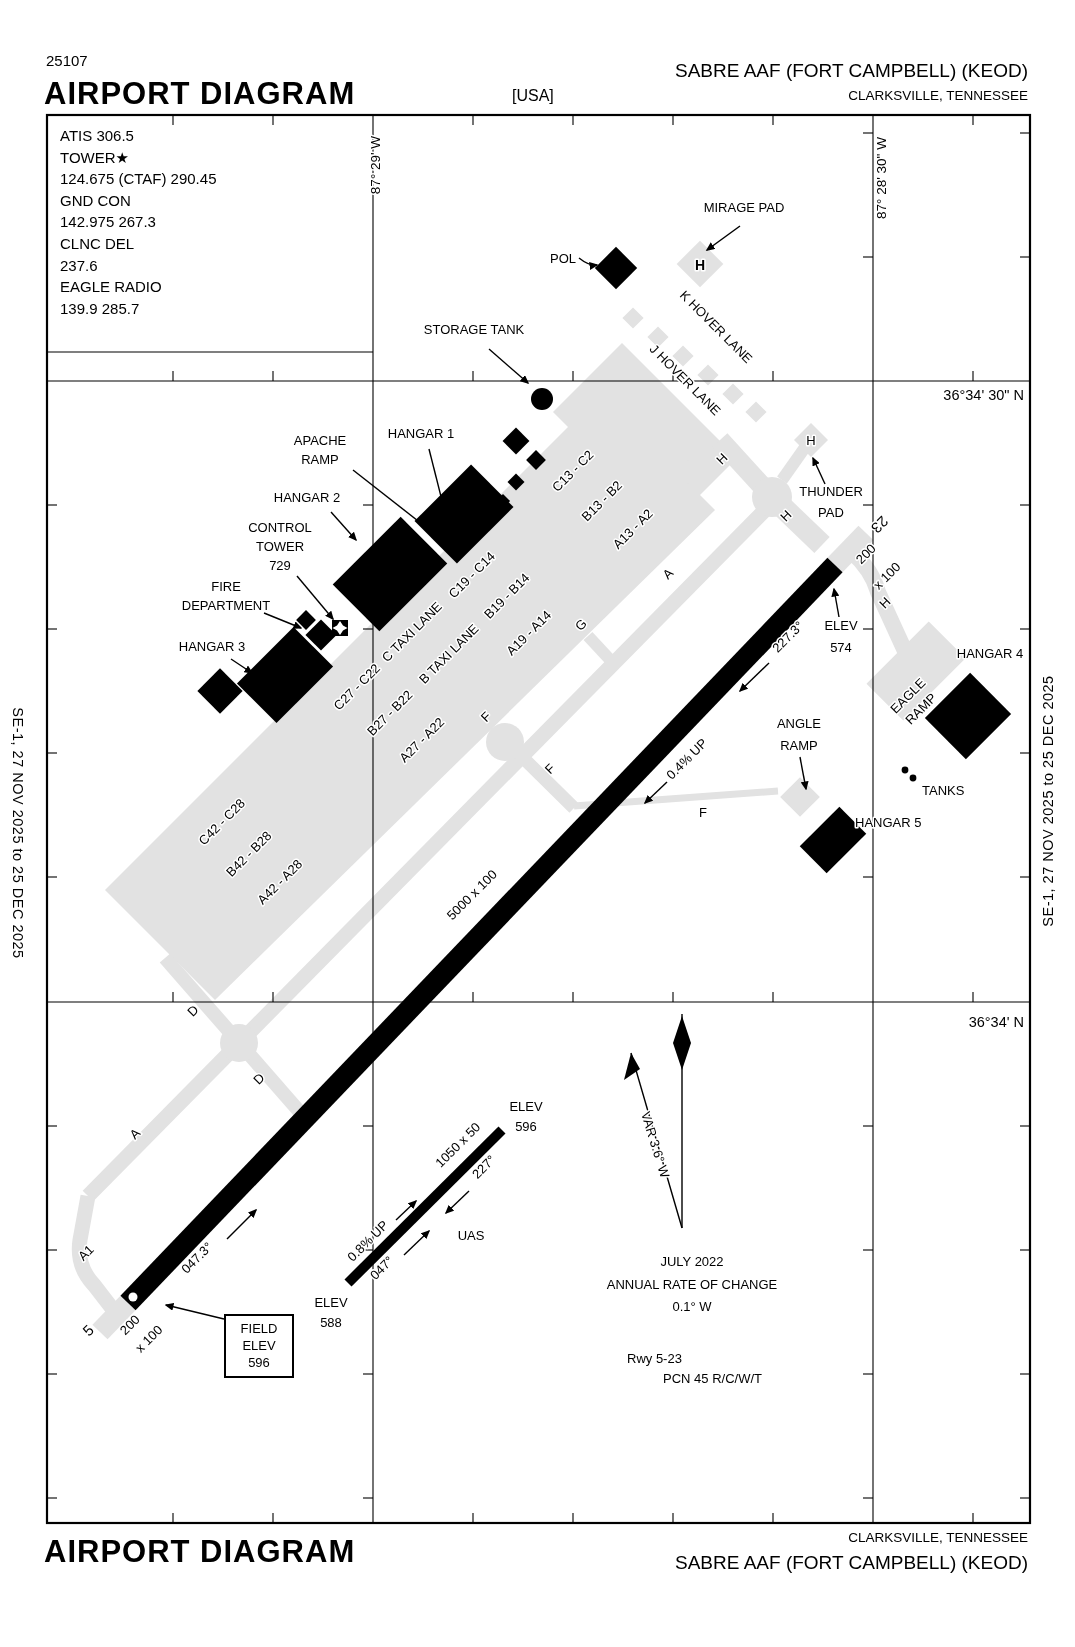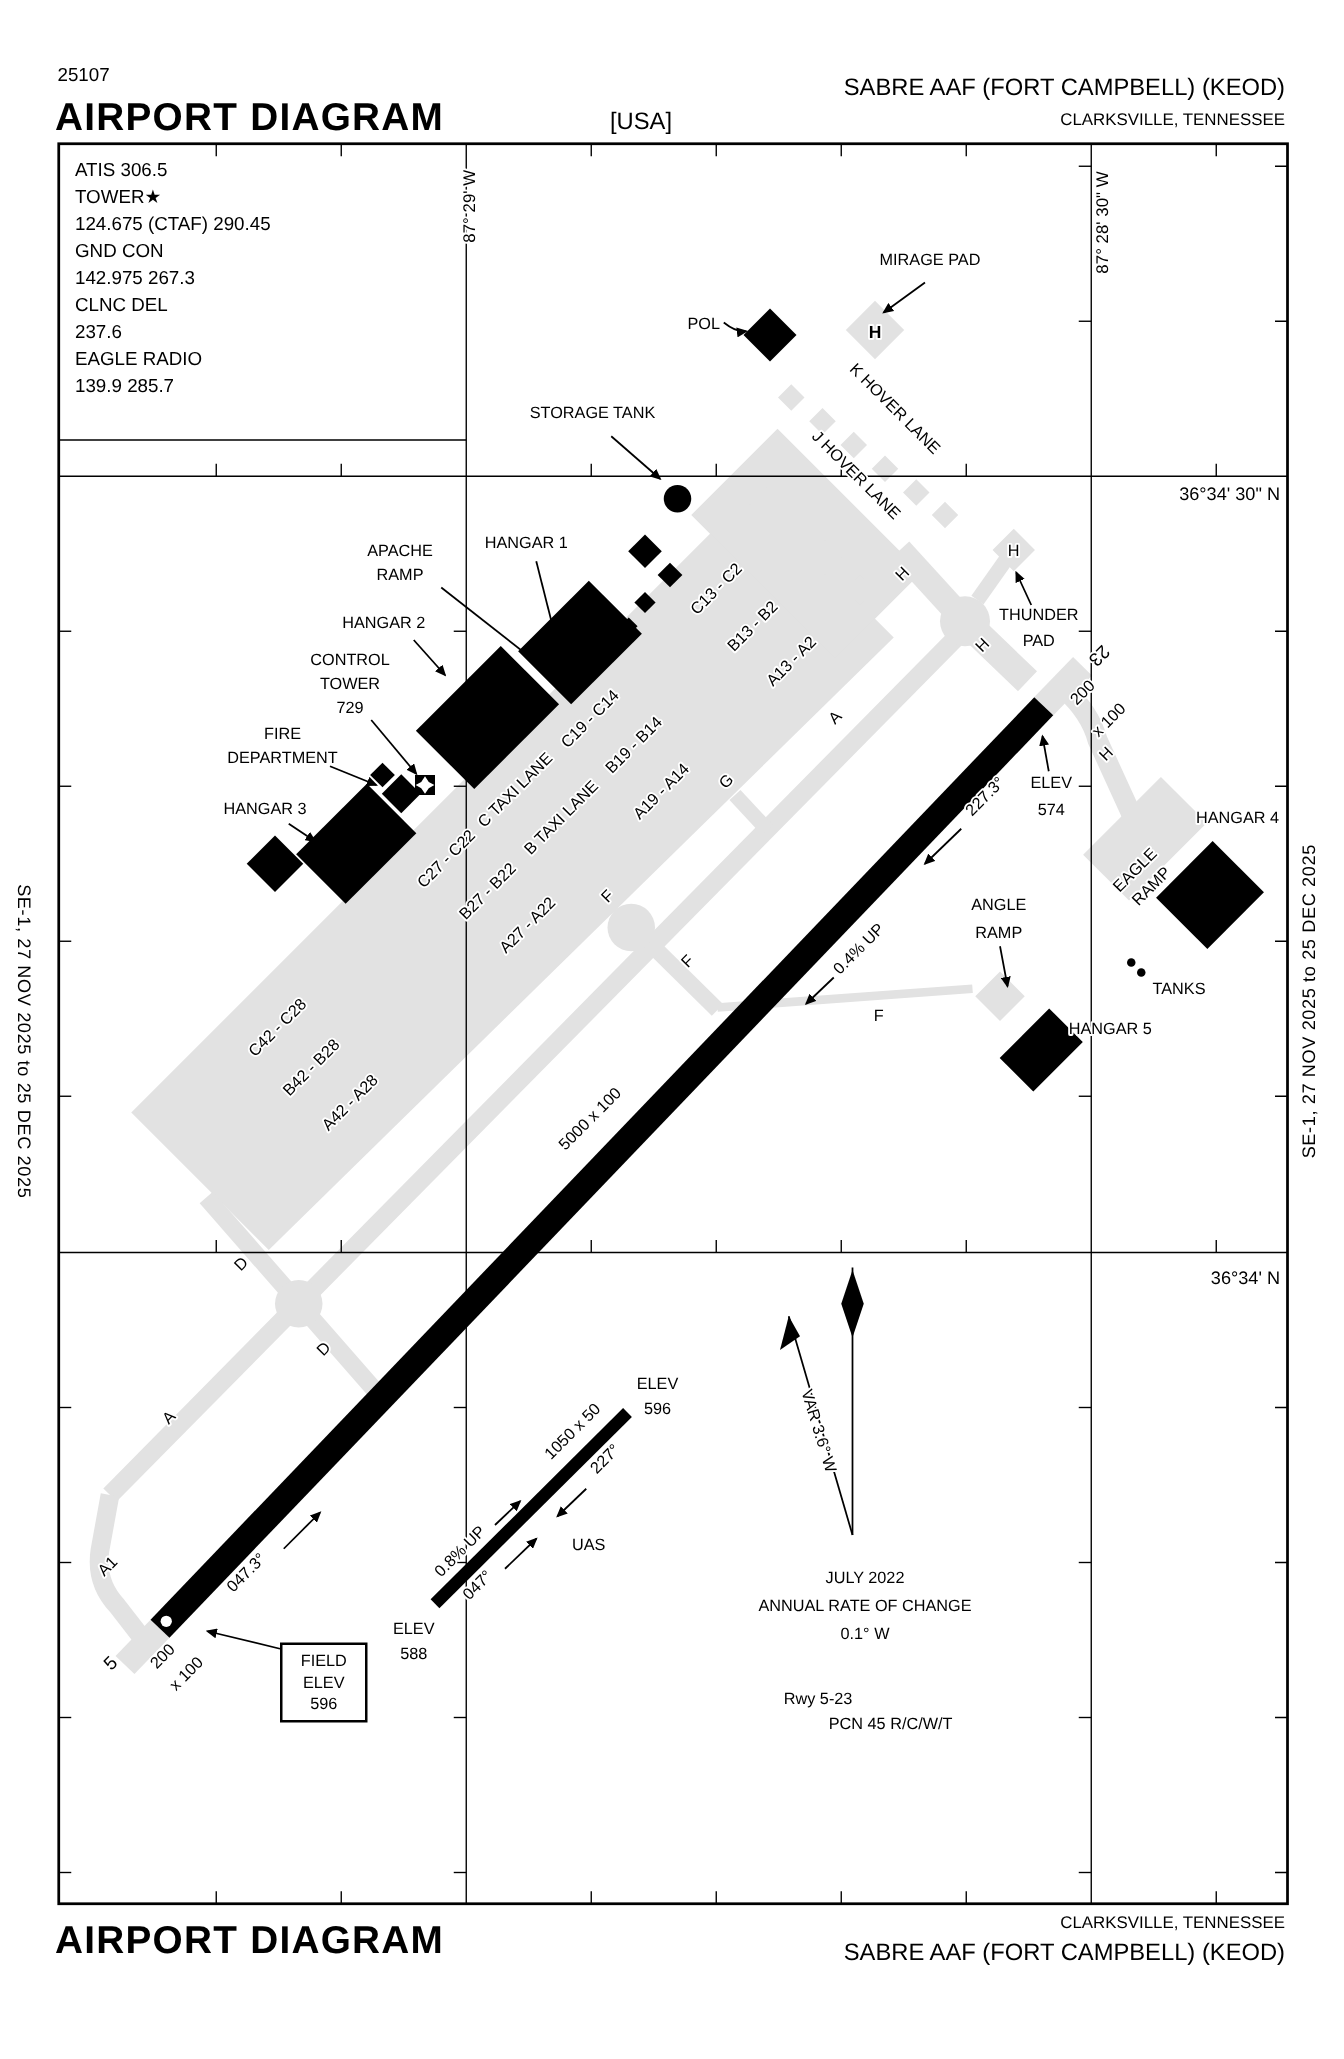--- a/index.html
+++ b/index.html
@@ -3,21 +3,21 @@
 <meta charset="utf-8">
 <style>
   html,body{margin:0;padding:0;background:#fff;}
   .sheet{position:relative;width:1075px;height:1647px;background:#fff;
          font-family:"Liberation Sans",sans-serif;color:#000;overflow:hidden;}
   .abs{position:absolute;white-space:nowrap;}
   .chart-num{left:46px;top:52px;font-size:15px;}
   .title{font-size:31px;font-weight:700;letter-spacing:1px;}
   .title-top{left:44px;top:76px;}
   .title-bot{left:44px;top:1534px;}
-  .usa{left:488px;top:87px;font-size:19px;text-align:right;}
+  .usa{left:512px;top:87px;font-size:16px;text-align:right;}
   .apt-top{right:47px;top:60px;font-size:19px;}
   .city-top{right:47px;top:88px;font-size:13.5px;}
   .city-bot{right:47px;top:1530px;font-size:13.5px;}
   .apt-bot{right:47px;top:1552px;font-size:19px;}
   .eff{font-size:14.5px;letter-spacing:.5px;}
   .eff-left{left:-117px;top:825px;transform:rotate(90deg);width:270px;text-align:center;}
   .eff-right{left:913px;top:793px;transform:rotate(-90deg);width:270px;text-align:center;}
   svg text{font-family:"Liberation Sans",sans-serif;}
   .lbl{paint-order:stroke;stroke:#ffffff;stroke-width:3px;stroke-linejoin:round;fill:#000;}
 </style>

